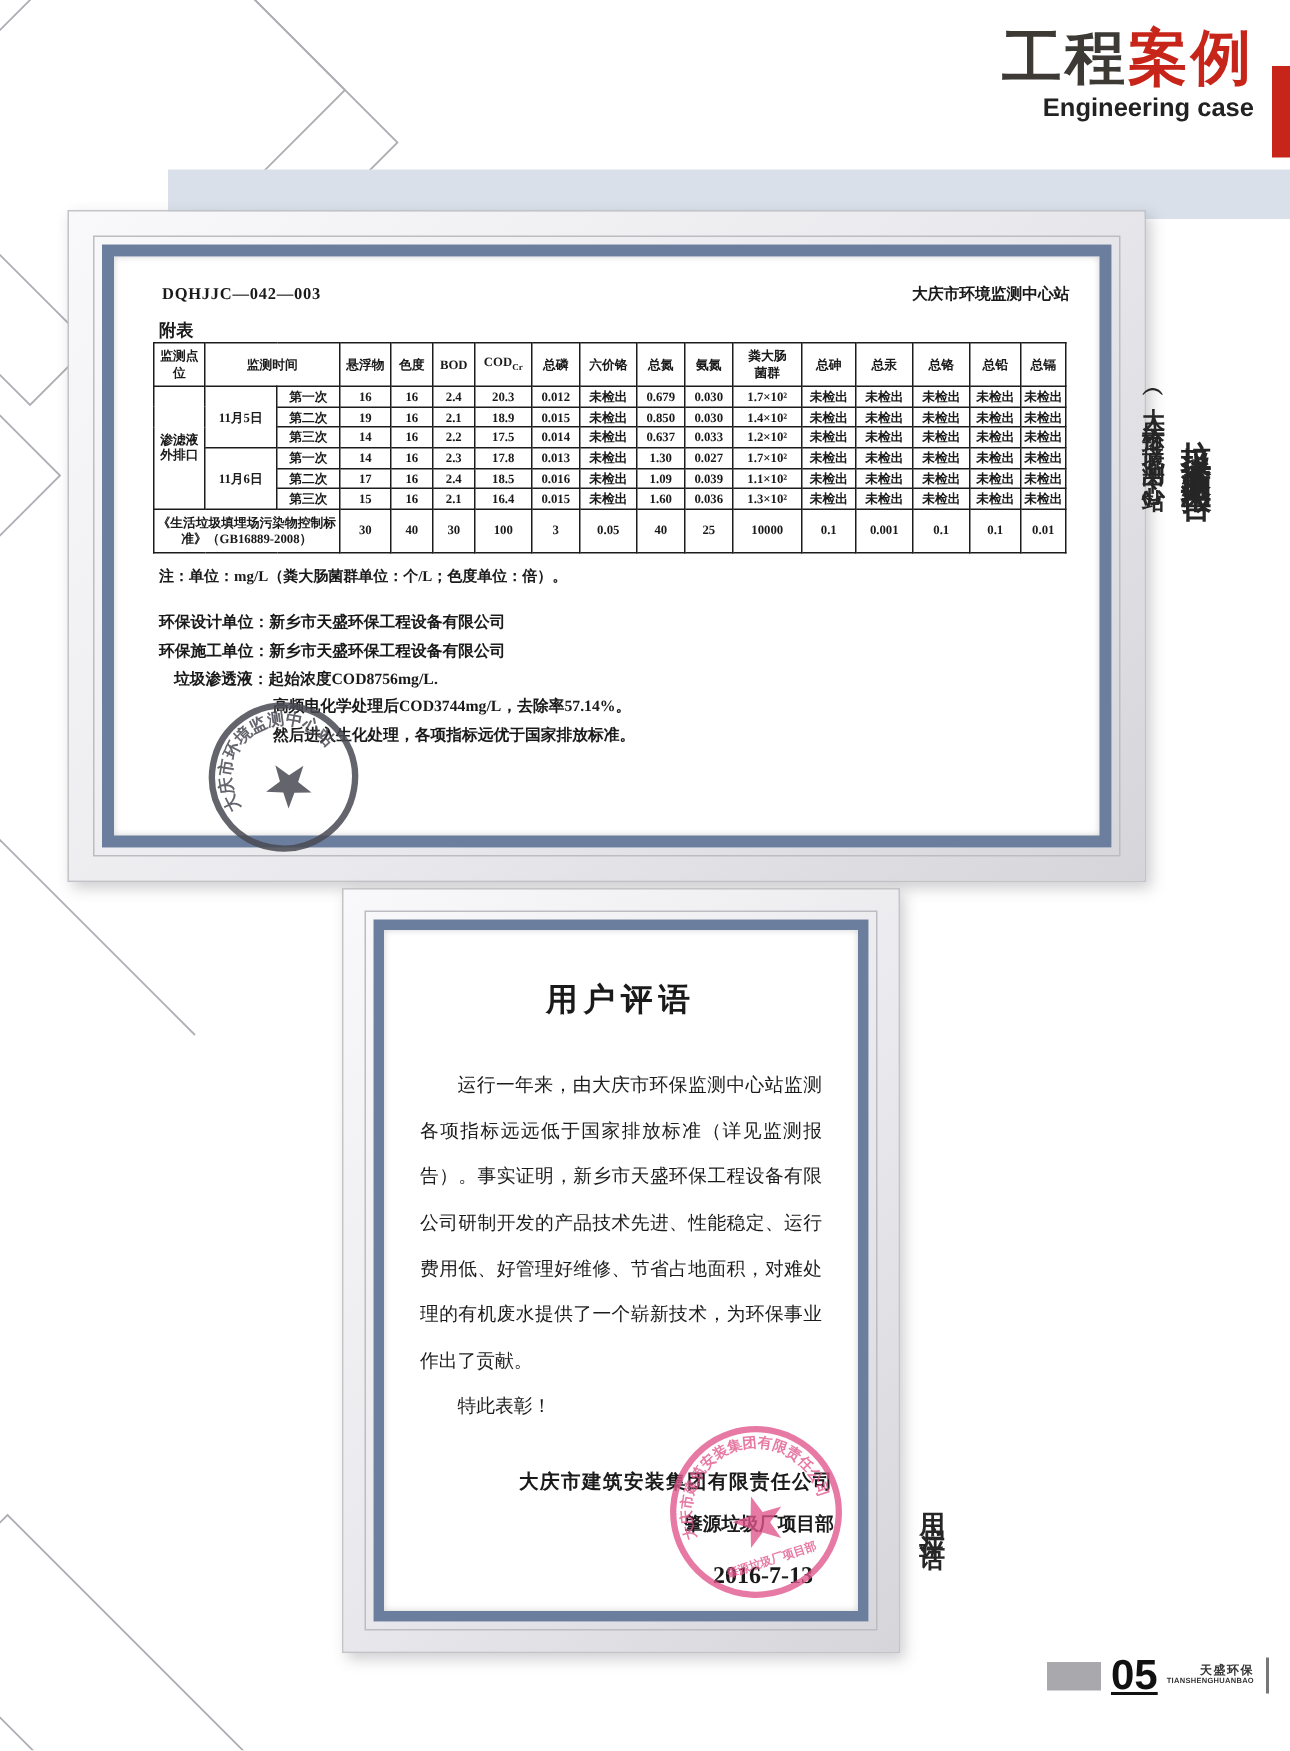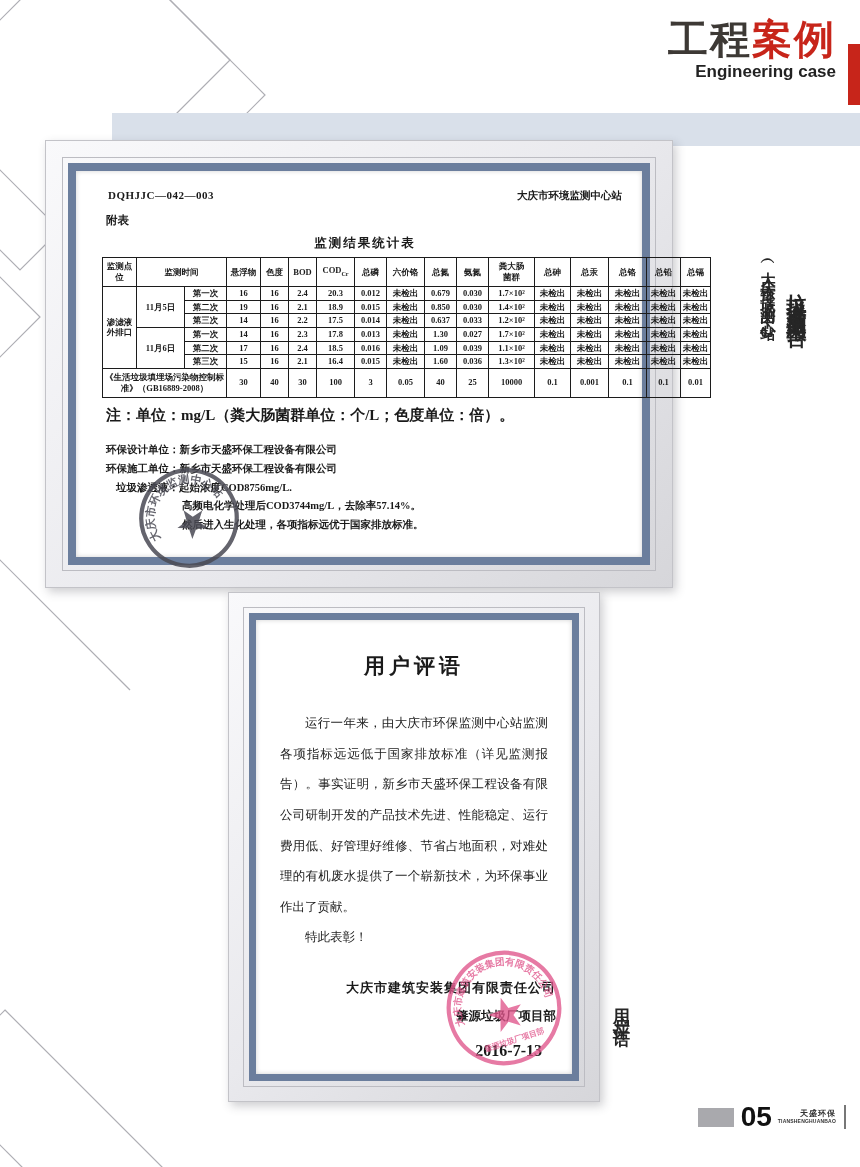--- a/index.html
+++ b/index.html
@@ -15,21 +15,21 @@
   
   .header-block{position:absolute;top:18px;right:24px;text-align:right;z-index:2;
     font-family:"Liberation Sans","DejaVu Sans",sans-serif;}
   .header-title{font-size:40px;font-weight:900;letter-spacing:2px;line-height:1.05;}
   .t-black{color:#3d3935;}
   .t-red{color:#c7251a;}
   .header-sub{font-size:17px;font-weight:700;color:#222;margin-top:2px;}
   .red-bar{position:absolute;top:44px;right:0;width:12px;height:61px;background:#c7251a;z-index:2;}
 
   
-  .frame1{position:absolute;left:45px;top:140px;width:628px;height:448px;z-index:2;}
+  .frame1{position:absolute;left:45px;top:140px;width:719px;height:448px;z-index:2;}
   .frame2{position:absolute;left:228px;top:592px;width:372px;height:510px;z-index:2;}
   .frame{height:100%;box-sizing:border-box;padding:22px;
     background:linear-gradient(135deg,#f9f9fb 0%,#e9e9ed 55%,#d6d6da 100%);
     border:1px solid #c3c3c8;box-shadow:3px 4px 9px rgba(60,60,70,.25);}
   .frame2 .frame{padding:20px;}
   .frame-inner{height:100%;box-sizing:border-box;background:#fff;
     border:8px solid #6b7e9d;outline:1px solid #bcbcc2;outline-offset:5px;
     box-shadow:inset 0 0 5px rgba(0,0,0,.18);position:relative;}
   .frame2 .frame-inner{border-width:7px;}
 
@@ -41,21 +41,21 @@
   .attach{font-size:11.5px;font-weight:bold;margin:10px 0 0 4px;}
   .tbl-title{text-align:center;font-size:12.5px;font-weight:bold;letter-spacing:2px;margin:7px 0 5px;}
   table.mon{border-collapse:collapse;table-layout:fixed;width:608px;font-size:8.5px;line-height:1.25;}
   table.mon th,table.mon td{border:1px solid #1c1c1c;text-align:center;vertical-align:middle;
     padding:1px 0;font-weight:bold;overflow:hidden;}
   table.mon thead th{height:26px;}
   .wrap3{display:inline-block;max-width:3.2em;}
   .site span{display:inline-block;max-width:3.1em;}
   tr.standard td{height:26px;}
   sub{font-size:6px;}
-  .note{font-size:15px;font-weight:bold;margin:8px 0 0 4px;}
+  .note{font-size:10px;font-weight:bold;margin:8px 0 0 4px;}
   .info{margin-top:16px;font-size:10.5px;font-weight:bold;line-height:1.8;}
   .info .l0,.info .l1{margin-left:4px;}
   .info .l2{margin-left:14px;}
   .info .l3,.info .l4{margin-left:80px;}
   .stamp1{position:absolute;left:60px;top:294px;width:106px;height:106px;
     opacity:.85;transform:rotate(-35deg);z-index:3;}
 
   
   .side1{position:absolute;left:758px;top:248px;height:380px;writing-mode:vertical-rl;z-index:2;color:#262626;}
   .side1-main{display:block;font-size:20px;font-weight:600;letter-spacing:4px;padding-top:30px;}
@@ -72,21 +72,21 @@
   .sig-company{font-size:13px;font-weight:bold;letter-spacing:1px;}
   .sig-dept{font-size:12.5px;font-weight:bold;margin-top:11px;}
   .sig-date{font-size:16px;font-weight:bold;margin-top:17px;margin-right:14px;}
   .stamp2{position:absolute;left:188px;top:328px;width:120px;height:120px;
     opacity:.78;transform:rotate(-18deg);z-index:3;}
 
   
   .footer{position:absolute;right:14px;bottom:36px;display:flex;align-items:center;z-index:2;
     font-family:"Liberation Sans","DejaVu Sans",sans-serif;}
   .footer-rect{width:36px;height:19px;background:#a9a9ad;margin-right:7px;}
-  .page-num{font-size:28px;font-weight:800;line-height:1;color:#111;}
+  .page-num{font-size:28px;font-weight:800;line-height:1;color:#111;text-decoration:underline;}
   .brand{margin-left:6px;text-align:right;line-height:1.1;}
   .brand-zh{font-size:8px;font-weight:800;color:#333;letter-spacing:1px;}
   .brand-en{font-size:5px;font-weight:700;color:#333;letter-spacing:.2px;}
   .footer-bar{width:2px;height:24px;background:#777;margin-left:8px;}
 </style>
 </head>
 <body>
 
 <div class="page">
 
@@ -114,21 +114,20 @@
   <div class="frame1">
     <div class="frame">
       <div class="frame-inner">
         <div class="doc1">
 
           <div class="doc1-head">
             <span class="doc-no">DQHJJC—042—003</span>
             <span class="doc-org">大庆市环境监测中心站</span>
           </div>
           <div class="attach">附表</div>
-          <div class="tbl-title">监测结果统计表</div>
 
           <table class="mon">
             <colgroup>
               <col style="width:34px">
                 <col style="width:48px">
                 <col style="width:42px">
               <col style="width:34px">
                 <col style="width:28px">
                 <col style="width:28px">
                 <col style="width:38px">

